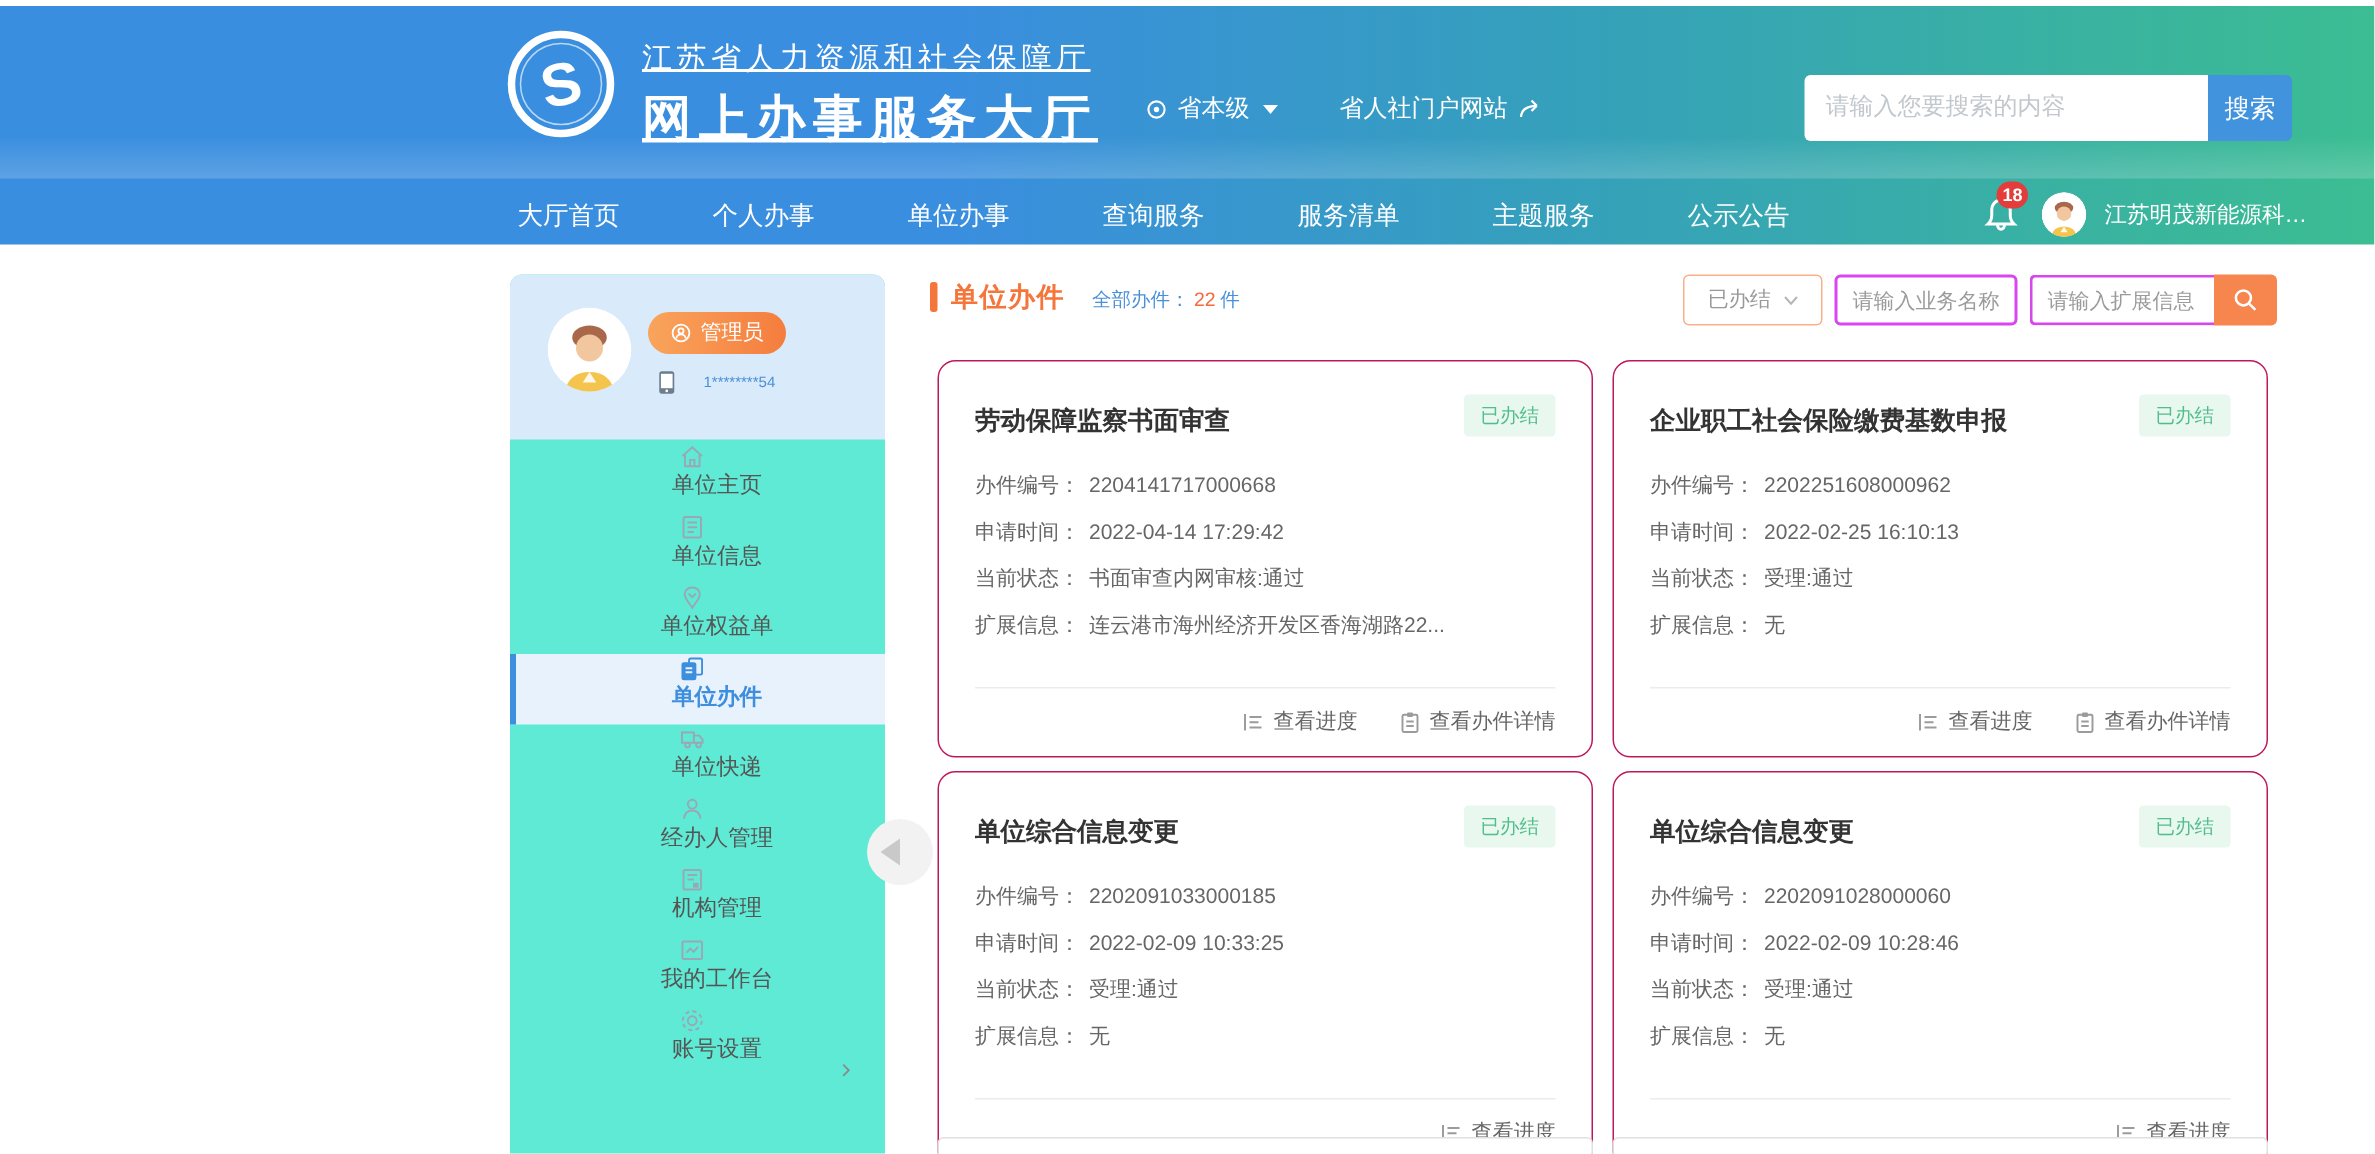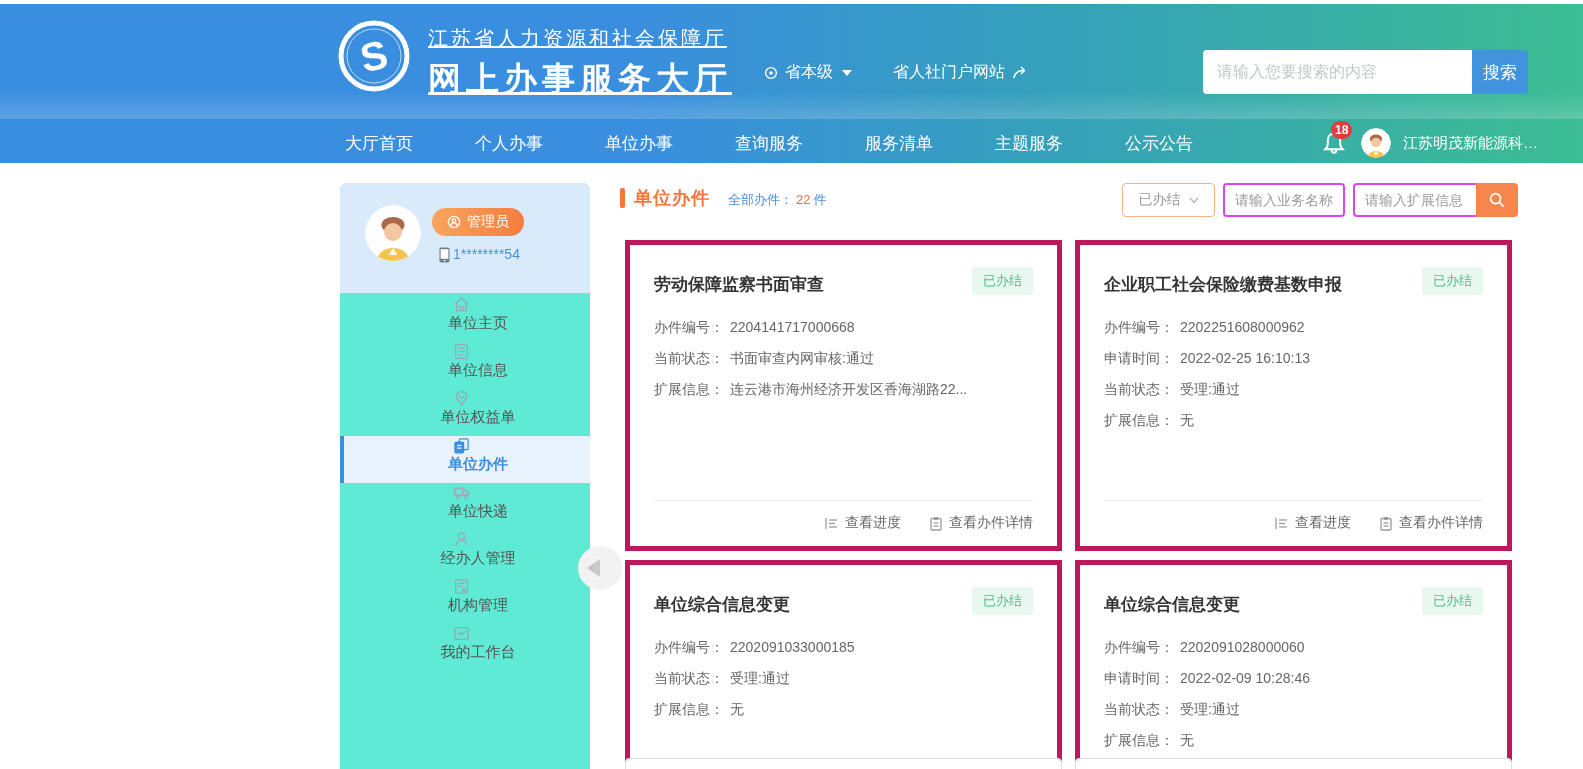--- a/index.html
+++ b/index.html
@@ -38,21 +38,21 @@
   .bell-badge { position:absolute; top:-7px; left:12px; min-width:21px; height:18px; background:#e43b3b; color:#fff; font-size:12px; font-weight:bold; border-radius:9px; display:flex; align-items:center; justify-content:center; padding:0 4px; }
   .nav-avatar { width:30px; height:30px; border-radius:50%; overflow:hidden; cursor:pointer; }
   .nav-username { color:#fff; font-size:15px; cursor:pointer; }
   
   .sidebar { position:absolute; left:340px; top:183px; width:250px; height:628px; background:#5eead4; border-radius:8px 8px 0 0; }
   .sidebar-head { height:110px; background:#d9eafa; border-radius:8px 8px 0 0; position:relative; }
   .side-avatar { position:absolute; left:25px; top:22px; width:56px; height:56px; }
   .role-badge { position:absolute; left:92px; top:25px; height:28px; padding:0 15px; border-radius:14px;
     background:linear-gradient(90deg,#f9a45c,#f57d3e); color:#fff; font-size:14px;
     display:flex; align-items:center; gap:6px; }
-  .phone-row { position:absolute; left:98px; top:63px; display:flex; align-items:flex-start; gap:2px; color:#4a90d9; font-size:14px; }
+  .phone-row { position:absolute; left:98px; top:63px; display:flex; align-items:center; gap:18px; color:#4a90d9; font-size:10px; }
   .side-menu { padding-top:2px; }
   .side-item { height:47px; display:flex; align-items:center; padding-left:26px; font-size:15px; color:#555; cursor:pointer; position:relative;flex-direction:column; }
   .side-item .s-icon { width:19px; height:19px; margin-right:33px; color:#9aa7b5; flex:0 0 auto; }
   .side-item.active { background:#e7f2fd; color:#3e8ede; font-weight:bold; }
   .side-item.active::before { content:''; position:absolute; left:0; top:0; bottom:0; width:4px; background:#3e8ede; }
   .side-item.active .s-icon { color:#3e8ede; }
   .side-chevron { margin-left:auto; margin-right:22px; color:#8a8a8a; width:8px; height:12px; }
   .collapse-handle { position:absolute; left:578px; top:546px; width:44px; height:44px; border-radius:50%; background:#f2f2f2; cursor:pointer; z-index:5; }
   .collapse-tri { position:absolute; left:9px; top:13px; width:0; height:0; border-top:9px solid transparent; border-bottom:9px solid transparent; border-right:13px solid #c9c9c9; }
   
@@ -63,21 +63,21 @@
   .total-count { color:#f56c3c; margin:0 3px; }
   .filters { position:absolute; left:1122px; top:183px; height:34px; display:flex; align-items:stretch; }
   .f-select { width:93px; border:1px solid #f8b08a; border-radius:4px; color:#999; font-size:14px;
     display:flex; align-items:center; justify-content:center; gap:8px; background:#fff; cursor:pointer; margin-right:8px; }
   .f-input { width:122px; border:2px solid #d946ef; border-radius:4px; padding:0 10px; font-size:14px; color:#555; outline:none; margin-right:8px; }
   .f-input::placeholder { color:#9b9b9b; }
   .f-input.ext { width:123px; border-radius:4px 0 0 4px; margin-right:0; border-right:none; }
   .f-search-btn { width:42px; border:none; background:#f6854e; border-radius:0 4px 4px 0; cursor:pointer; display:flex; align-items:center; justify-content:center; }
   
   .cards { position:absolute; left:625px; top:240px; width:889px; display:grid; grid-template-columns:437px 437px; column-gap:13px; row-gap:9px; }
-  .card { background:#fff; border:5px solid #be185d; border-radius:0; height:311px; padding:28px 24px 0 24px; position:relative; }
+  .card { background:#fff; border:1px solid #be185d; border-radius:12px; height:265px; padding:28px 24px 0 24px; position:relative; }
   .card-title { font-size:17px; font-weight:bold; color:#333; }
   .status-badge { position:absolute; right:24px; top:22px; background:#e8f8ef; color:#53bd8b; font-size:13px; padding:5px 11px; border-radius:3px; }
   .fields { margin-top:24px; }
   .field { font-size:14px; color:#666; margin-bottom:17px; line-height:14px; white-space:nowrap; }
   .f-label { margin-right:6px;text-align:right; }
   .card-footer { position:absolute; left:24px; right:24px; bottom:14px; border-top:1px solid #ececec; padding-top:13px; display:flex; justify-content:flex-end; gap:28px; }
   .card-action { display:flex; align-items:center; gap:6px; color:#666; font-size:14px; cursor:pointer; }
   .card-action svg { color:#9b9b9b; }
   .card-stub { position:absolute; width:437px; height:30px; top:758px; background:#fff; border:1px solid #e0e0e0; border-radius:4px; }
 </style>
@@ -248,20 +248,30 @@
       </svg>
       <span>机构管理</span>
     </div>
     <div class="side-item">
       <svg class="s-icon" viewBox="0 0 18 18" fill="none" stroke="currentColor" stroke-width="1.2">
         <rect x="2.8" y="3.5" width="12.4" height="11" rx="1"></rect>
           <path d="M5.3 10.5 L7.8 8 L9.8 10 L12.7 6.8"></path>
       </svg>
       <span>我的工作台</span>
     </div>
+    <div class="side-item">
+      <svg class="s-icon" viewBox="0 0 18 18" fill="none" stroke="currentColor" stroke-width="1.2">
+        <circle cx="9" cy="9" r="2.8"></circle>
+        <circle cx="9" cy="9" r="6" stroke-dasharray="2.6 2.1"></circle>
+      </svg>
+      <span>账号设置</span>
+      <svg class="side-chevron" viewBox="0 0 8 12" fill="none" stroke="currentColor" stroke-width="1.6">
+        <path d="M1.5 1 L6.5 6 L1.5 11"></path>
+      </svg>
+    </div>
   </div>
 </div>
 <div class="collapse-handle">
   <span class="collapse-tri"></span>
 </div>
 
 <div class="main-head">
   <span class="title-bar"></span>
   <span class="section-title">单位办件</span>
   <span class="total-wrap">
@@ -286,20 +296,21 @@
   </button>
 </div>
 
 <div class="cards">
 
   <div class="card">
     <div class="card-title">劳动保障监察书面审查</div>
     <span class="status-badge">已办结</span>
     <div class="fields">
       <div class="field"><span class="f-label">办件编号：</span><span>2204141717000668</span></div>
+      <div class="field"><span class="f-label">申请时间：</span><span>2022-04-14 17:29:42</span></div>
       <div class="field"><span class="f-label">当前状态：</span><span>书面审查内网审核:通过</span></div>
       <div class="field"><span class="f-label">扩展信息：</span><span>连云港市海州经济开发区香海湖路22...</span></div>
     </div>
     <div class="card-footer">
       <span class="card-action">
         <svg width="15" height="15" viewBox="0 0 15 15" fill="none" stroke="currentColor" stroke-width="1.3">
             <path d="M2 2 V13"></path>
             <path d="M5 4 H13"></path>
             <path d="M5 7.5 H11"></path>
             <path d="M5 11 H13"></path>
@@ -347,20 +358,21 @@
         <span>查看办件详情</span>
       </span>
     </div>
   </div>
 
   <div class="card">
     <div class="card-title">单位综合信息变更</div>
     <span class="status-badge">已办结</span>
     <div class="fields">
       <div class="field"><span class="f-label">办件编号：</span><span>2202091033000185</span></div>
+      <div class="field"><span class="f-label">申请时间：</span><span>2022-02-09 10:33:25</span></div>
       <div class="field"><span class="f-label">当前状态：</span><span>受理:通过</span></div>
       <div class="field"><span class="f-label">扩展信息：</span><span>无</span></div>
     </div>
     <div class="card-footer">
       <span class="card-action">
         <svg width="15" height="15" viewBox="0 0 15 15" fill="none" stroke="currentColor" stroke-width="1.3">
             <path d="M2 2 V13"></path>
             <path d="M5 4 H13"></path>
             <path d="M5 7.5 H11"></path>
             <path d="M5 11 H13"></path>

